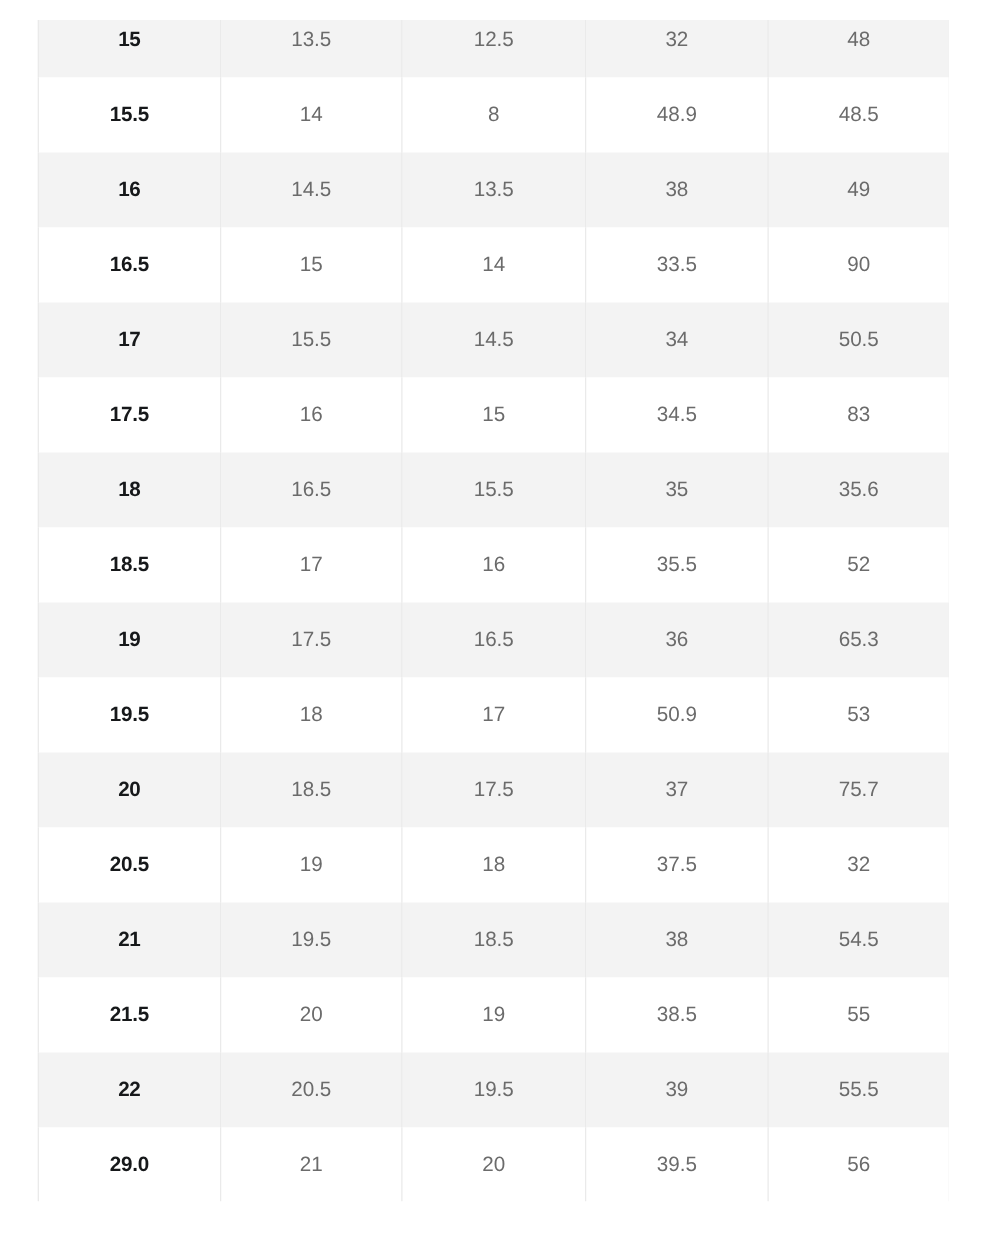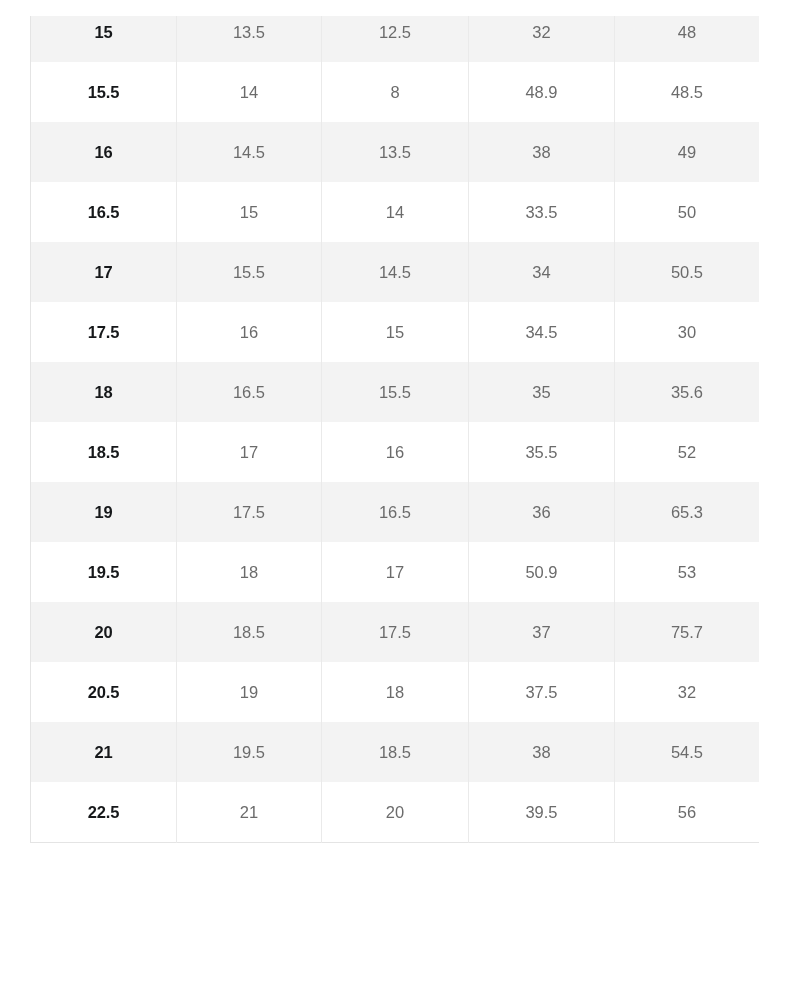--- a/index.html
+++ b/index.html
@@ -120,35 +120,35 @@
           <td class="">14.5</td>
           <td class="">13.5</td>
           <td class="">38</td>
           <td class="last-col">49</td>
         </tr>
         <tr class="plain">
           <td class="col-primary">16.5</td>
           <td class="">15</td>
           <td class="">14</td>
           <td class="">33.5</td>
-          <td class="last-col">50</td>
+          <td class="last-col">90</td>
         </tr>
         <tr class="shade">
           <td class="col-primary">17</td>
           <td class="">15.5</td>
           <td class="">14.5</td>
           <td class="">34</td>
           <td class="last-col">50.5</td>
         </tr>
         <tr class="plain">
           <td class="col-primary">17.5</td>
           <td class="">16</td>
           <td class="">15</td>
           <td class="">34.5</td>
-          <td class="last-col">30</td>
+          <td class="last-col">83</td>
         </tr>
         <tr class="shade">
           <td class="col-primary">18</td>
           <td class="">16.5</td>
           <td class="">15.5</td>
           <td class="">35</td>
           <td class="last-col">35.6</td>
         </tr>
         <tr class="plain">
           <td class="col-primary">18.5</td>
@@ -186,21 +186,35 @@
           <td class="last-col">32</td>
         </tr>
         <tr class="shade">
           <td class="col-primary">21</td>
           <td class="">19.5</td>
           <td class="">18.5</td>
           <td class="">38</td>
           <td class="last-col">54.5</td>
         </tr>
         <tr class="plain">
-          <td class="col-primary">22.5</td>
+          <td class="col-primary">21.5</td>
+          <td class="">20</td>
+          <td class="">19</td>
+          <td class="">38.5</td>
+          <td class="last-col">55</td>
+        </tr>
+        <tr class="shade">
+          <td class="col-primary">22</td>
+          <td class="">20.5</td>
+          <td class="">19.5</td>
+          <td class="">39</td>
+          <td class="last-col">55.5</td>
+        </tr>
+        <tr class="plain">
+          <td class="col-primary">29.0</td>
           <td class="">21</td>
           <td class="">20</td>
           <td class="">39.5</td>
           <td class="last-col">56</td>
         </tr>
       </tbody>
   </table>
 </div>
 
 </body></html>

